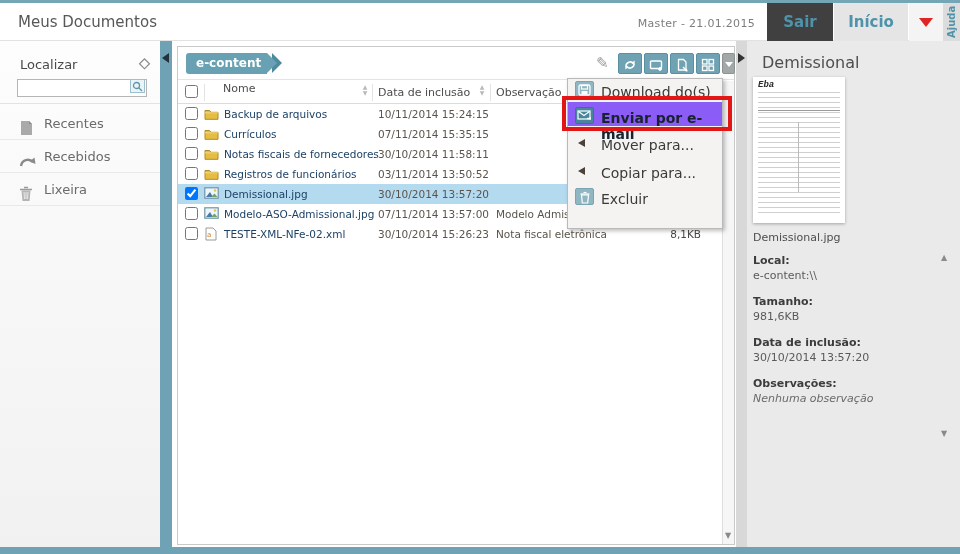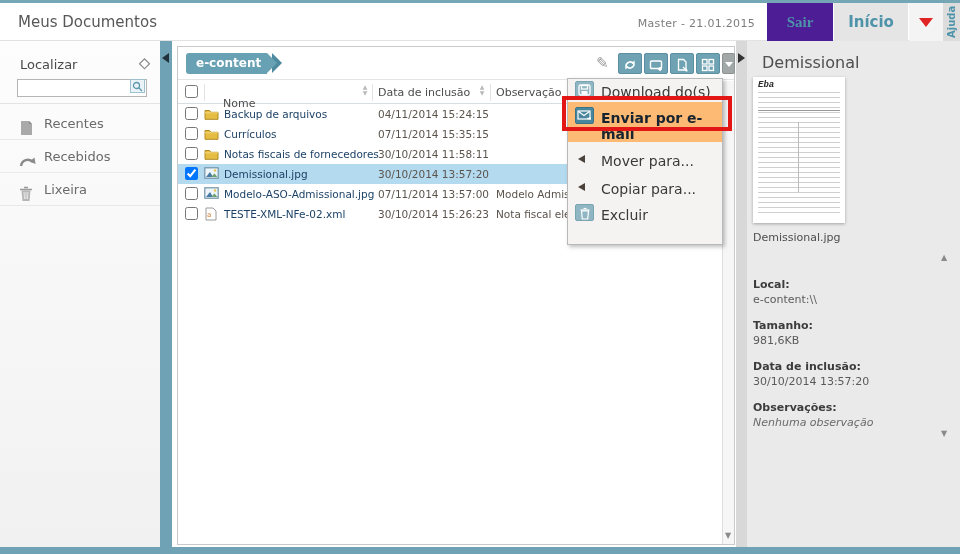--- a/index.html
+++ b/index.html
@@ -10,21 +10,21 @@
 
   
   .top-accent { left:0; top:0; width:960px; height:3px; background:#74a6b6; }
   .bottom-accent { left:0; top:547px; width:960px; height:7px; background:#6fa2b4; }
 
   
   .header { left:0; top:3px; width:960px; height:38px; background:#fff; border-bottom:1px solid #e2e2e2; }
   .page-title { position:absolute; left:18px; top:10px; font-size:15px; color:#575757; }
   .user-info { position:absolute; right:205px; top:14px; font-size:11px; color:#7d7d7d; letter-spacing:.3px; }
   .hbtn { position:absolute; top:0; height:38px; line-height:38px; text-align:center; font-size:15px; font-weight:bold; color:#4f93aa; cursor:pointer; }
-  .hbtn-sair { left:767px; width:66px; background:#4c1d95;font-family:Liberation Serif, serif; }
+  .hbtn-sair { left:767px; width:66px; background:#404040; }
   .hbtn-inicio { left:834px; width:74px; background:#e5e5e5; }
   .red-dd { position:absolute; left:909px; top:0; width:34px; height:38px; background:#f4f4f4; }
   .red-tri { position:absolute; left:10px; top:15px; width:0; height:0; border-left:7px solid transparent; border-right:7px solid transparent; border-top:9px solid #e02424; }
   .ajuda-tab { position:absolute; left:943px; top:0; width:17px; height:38px; background:#dcdcdc; color:#4f93aa; font-size:10px; font-weight:bold; writing-mode:vertical-rl; transform:rotate(180deg); text-align:center; line-height:17px; }
 
   
   .sidebar { left:0; top:41px; width:160px; height:506px; background:linear-gradient(to bottom,#fdfdfd,#f1f1f1); }
   .loc-label { position:absolute; left:20px; top:16px; font-size:13px; color:#4a4a4a; }
   .tag-icon { position:absolute; left:138px; top:14px; }
   .search-wrap { position:absolute; left:17px; top:36px; width:130px; height:18px; }
@@ -52,21 +52,21 @@
   .pencil { position:absolute; left:418px; top:7px; font-size:15px; color:#9b9b9b; }
   .tb { position:absolute; top:6px; width:24px; height:21px; background:#6fa3b4; border:1px solid #5b8fa1; border-radius:2px; padding:0; cursor:pointer; }
   .tb svg { display:block; margin:2px auto 0; }
   .tb-refresh { left:440px; } .tb-folder { left:466px; } .tb-page { left:492px; } .tb-grid { left:518px; }
   .tb-dd { position:absolute; left:544px; top:6px; width:13px; height:21px; background:#a2a8a8; border:1px solid #8d9393; border-radius:2px; cursor:pointer; }
   .tb-dd .dd-tri { position:absolute; left:2px; top:8px; border-left:4px solid transparent; border-right:4px solid transparent; border-top:5px solid #fff; }
 
   .thead { position:absolute; left:0; top:34px; width:556px; height:23px; background:#fff; border-bottom:1px solid #d7dee2; font-size:11px; color:#4c4c4c; }
   .thead .vline { position:absolute; top:3px; height:17px; width:1px; background:#e3e3e3; }
   .th-cb { position:absolute; left:7px; top:4px; width:13px; height:13px; }
-  .th-name { position:absolute; left:45px; top:16px; }
+  .th-name { position:absolute; left:45px; top:1px; }
   .th-date { position:absolute; left:200px; top:5px; }
   .th-note { position:absolute; left:318px; top:5px; }
   .sort { position:absolute; top:3px; width:8px; color:#b9b9b9; font-size:6px; line-height:6px; text-align:center; cursor:pointer; }
   .sort::before { content:'▲'; display:block; }
   .sort::after { content:'▼'; display:block; }
 
   .rows { position:absolute; left:0; top:57px; width:545px; }
   .row { position:relative; height:20px; font-size:10.5px; white-space:nowrap; cursor:pointer; }
   .row.selected { background:#b4daf0; }
   .rcb { position:absolute; left:7px; top:3px; width:13px; height:13px; }
@@ -87,41 +87,41 @@
   .props-title { position:absolute; left:15px; top:12px; font-size:16px; color:#4e4e4e; }
   .thumb { position:absolute; left:6px; top:36px; width:92px; height:146px; background:#fff; box-shadow:0 1px 3px rgba(0,0,0,.3); }
   .thumb-logo { position:absolute; left:5px; top:3px; font-family:Liberation Mono, monospace; font-style:italic; font-weight:bold; font-size:9px; color:#2b2b2b; }
   .thumb-lines { position:absolute; left:5px; top:15px; width:82px; height:124px;
     background:
       repeating-linear-gradient(to bottom, #cfcfcf 0 1px, transparent 1px 5px);
   }
   .thumb-lines::before { content:''; position:absolute; left:0; top:18px; width:82px; height:1px; background:#9a9a9a; }
   .thumb-lines::after { content:''; position:absolute; left:40px; top:30px; width:1px; height:70px; background:#bbb; }
   .props-filename { position:absolute; left:6px; top:190px; color:#4e4e4e; }
-  .fields { position:absolute; left:6px; top:213px; width:180px;margin-top:24px; }
+  .fields { position:absolute; left:6px; top:213px; width:180px; }
   .field { margin-bottom:13px; }
   .f-label { display:block; font-weight:bold; color:#3c3c3c; }
   .f-value { display:block; color:#5a5a5a; margin-top:2px; }
   .field.italic .f-value { font-style:italic; color:#6a6a6a; }
   .props-scroll { position:absolute; left:192px; top:212px; width:12px; height:185px; }
   .props-scroll .sb-up { position:absolute; left:2px; top:0; font-size:8px; color:#8a8a8a; }
   .props-scroll .sb-down { position:absolute; left:2px; bottom:0; font-size:8px; color:#8a8a8a; }
 
   
   .ctx { left:567px; top:78px; width:156px; background:#f4f3f1; border:1px solid #b9b9b9; box-shadow:2px 2px 4px rgba(0,0,0,.25); z-index:20; }
   .mi { position:relative; height:22px; font-size:14px; color:#3a3a3a; cursor:pointer; }
   .mi .mlabel { position:absolute; left:33px; top:5px; }
   .mi .micon { position:absolute; left:7px; top:2px; width:19px; height:17px; background:#8fb6c2; border:1px solid #79a4b2; border-radius:2px; display:none; }
   .mi .micon svg { display:block; margin:2px auto 0; }
   .mi-download-icon .micon.ic-download,
   .mi-email-icon .micon.ic-email,
   .mi-trash-icon .micon.ic-trash { display:block; }
   .mi-arrow-left-icon .tri-mini { display:block; }
   .tri-mini { display:none; position:absolute; left:10px; top:7px; width:0; height:0; border-top:4px solid transparent; border-bottom:4px solid transparent; border-right:7px solid #4a413b; }
-  .mi.hl { height:40px; background:#fdba74; }
+  .mi.hl { height:24px; background:#8b5cf6; }
   .mi.hl .mlabel { top:8px; font-weight:bold; color:#17232f; }
   .mi.hl .micon { top:5px; background:#47869c; border-color:#3a7489; }
   .mi-download-icon { height:23px; }
   .mi-arrow-left-icon { height:22px; margin-top:6px; }
   .mi-trash-icon { height:23px; margin-top:4px; margin-bottom:19px; }
 
   .annotation { left:562px; top:96px; width:170px; height:35px; border:4px solid #e31616; z-index:30; pointer-events:none; }
 </style>
 </head>
 <body>
@@ -248,21 +248,21 @@
         <div class="row type-folder">
     <input type="checkbox" class="rcb" style="">
     <span class="ficon icon-folder">
       <svg width="15" height="13" viewBox="0 0 15 13">
               <path d="M1 3.5 h4.5 l1.5 1.8 h7 v7 h-13 z" fill="#e6bd43" stroke="#b08a23" stroke-width="1"></path>
               <path d="M1 5.8 h13" stroke="#f4d97c" stroke-width="1"></path>
             </svg>
     </span>
 
     <span class="cell c-name">Backup de arquivos</span>
-    <span class="cell c-date">04/11/2014 15:24:15</span>
+    <span class="cell c-date">10/11/2014 15:24:15</span>
     <span class="cell c-note"></span>
     <span class="cell c-size"></span>
   </div>
         <div class="row type-folder">
     <input type="checkbox" class="rcb" style="">
     <span class="ficon icon-folder">
       <svg width="15" height="13" viewBox="0 0 15 13">
               <path d="M1 3.5 h4.5 l1.5 1.8 h7 v7 h-13 z" fill="#e6bd43" stroke="#b08a23" stroke-width="1"></path>
               <path d="M1 5.8 h13" stroke="#f4d97c" stroke-width="1"></path>
             </svg>
@@ -277,20 +277,34 @@
     <input type="checkbox" class="rcb" style="">
     <span class="ficon icon-folder">
       <svg width="15" height="13" viewBox="0 0 15 13">
               <path d="M1 3.5 h4.5 l1.5 1.8 h7 v7 h-13 z" fill="#e6bd43" stroke="#b08a23" stroke-width="1"></path>
               <path d="M1 5.8 h13" stroke="#f4d97c" stroke-width="1"></path>
             </svg>
     </span>
 
     <span class="cell c-name">Notas fiscais de fornecedores</span>
     <span class="cell c-date">30/10/2014 11:58:11</span>
+    <span class="cell c-note"></span>
+    <span class="cell c-size"></span>
+  </div>
+        <div class="row type-folder">
+    <input type="checkbox" class="rcb" style="">
+    <span class="ficon icon-folder">
+      <svg width="15" height="13" viewBox="0 0 15 13">
+              <path d="M1 3.5 h4.5 l1.5 1.8 h7 v7 h-13 z" fill="#e6bd43" stroke="#b08a23" stroke-width="1"></path>
+              <path d="M1 5.8 h13" stroke="#f4d97c" stroke-width="1"></path>
+            </svg>
+    </span>
+
+    <span class="cell c-name">Registros de funcionários</span>
+    <span class="cell c-date">03/11/2014 13:50:52</span>
     <span class="cell c-note"></span>
     <span class="cell c-size"></span>
   </div>
         <div class="row type-image selected">
     <input type="checkbox" class="rcb" checked="" style="">
 
     <span class="ficon icon-image">
       <svg width="15" height="12" viewBox="0 0 15 12">
               <rect x="0.8" y="0.8" width="13.4" height="10.4" fill="#eef5fa" stroke="#6f93a8" stroke-width="1.2"></rect>
               <polygon points="2,10 6,5 9,10" fill="#4a7ba6"></polygon>

